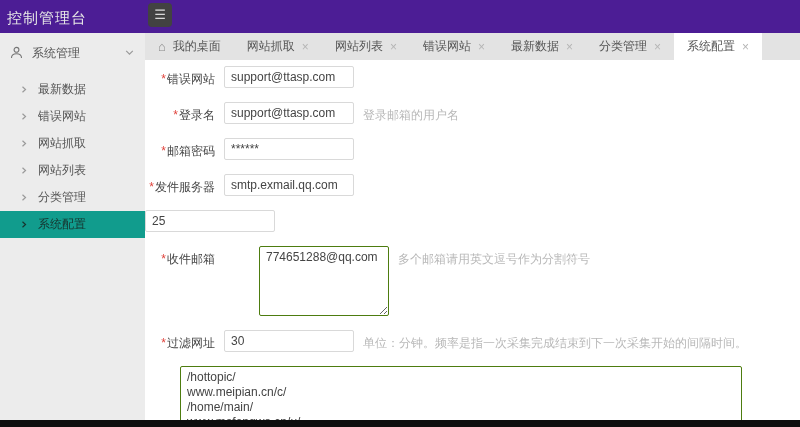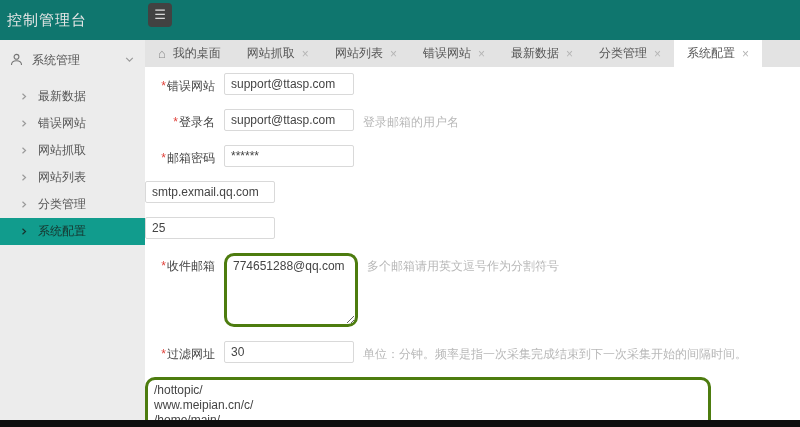--- a/index.html
+++ b/index.html
@@ -3,21 +3,21 @@
 <meta charset="utf-8">
 <style>
   html,body{margin:0;padding:0;}
   body{
     width:800px;height:427px;overflow:hidden;position:relative;
     font-family:"Liberation Sans","DejaVu Sans",sans-serif;
     background:#fff;-webkit-font-smoothing:antialiased;
   }
   
   .topbar{
-    height:40px;background:#0f766e;display:flex;align-items:center;
+    height:33px;background:#4c1d95;display:flex;align-items:flex-end;
     position:relative;z-index:5;
   }
   .topbar-title{
     color:#e6e6e6;font-size:15px;padding-left:7px;letter-spacing:1px;
     line-height:30px;white-space:nowrap;
   }
   .hamburger{
     position:absolute;left:148px;top:3px;width:24px;height:24px;
     background:#424242;border:0;border-radius:4px;color:#d8d8d8;
     font-size:13px;line-height:24px;text-align:center;padding:0;cursor:pointer;
@@ -59,23 +59,23 @@
     width:70px;min-width:70px;text-align:right;font-size:12px;color:#464646;
     padding-right:9px;padding-top:5px;white-space:nowrap;
   }
   .req{color:#e0433c;margin-right:1px;font-size:12px;}
   .ctl-input{
     width:116px;height:20px;border:1px solid #d9d9d9;border-radius:2px;
     padding:0 6px;font-size:12px;color:#444;outline:none;
     font-family:Liberation Sans, sans-serif;background:#fff;
   }
   .ctl-textarea{
-    width:116px;height:62px;border:3px solid #4d7c0f;border-radius:10px;
+    width:116px;height:62px;border:1px solid #4d7c0f;border-radius:2px;
     padding:3px 6px;font-size:12px;color:#444;outline:none;resize:both;
-    font-family:"Liberation Sans","DejaVu Sans",sans-serif;background:#fff;
+    font-family:"Liberation Sans","DejaVu Sans",sans-serif;background:#fff;margin-left:35px;
   }
   .ctl-textarea.wide{
     width:548px;height:66px;resize:both;overflow-y:scroll;line-height:15px;
   }
   .ctl-textarea.wide::-webkit-scrollbar{width:12px;background:#f6f6f6;}
   .ctl-textarea.wide::-webkit-scrollbar-thumb{background:#bdbdbd;}
   .ctl-textarea.wide::-webkit-scrollbar-button:start{
     height:12px;background:#ededed;
   }
   .form-hint{
@@ -203,20 +203,21 @@
         <div class="form-row">
           <div class="form-label"><span class="req">*</span><span>登录名</span></div>
           <input class="ctl-input" type="text" value="support@ttasp.com" style="">
           <div class="form-hint">登录邮箱的用户名</div>
         </div>
         <div class="form-row">
           <div class="form-label"><span class="req">*</span><span>邮箱密码</span></div>
           <input class="ctl-input" type="text" value="******" style="">
         </div>
         <div class="form-row">
+          <div class="form-label"><span class="req">*</span><span>发件服务器</span></div>
           <input class="ctl-input" type="text" value="smtp.exmail.qq.com" style="">
         </div>
         <div class="form-row">
           <input class="ctl-input" type="text" value="25" style="">
         </div>
         <div class="form-row">
           <div class="form-label"><span class="req">*</span><span>收件邮箱</span></div>
           <textarea class="ctl-textarea" style="">774651288@qq.com</textarea>
           <div class="form-hint">多个邮箱请用英文逗号作为分割符号</div>
         </div>

